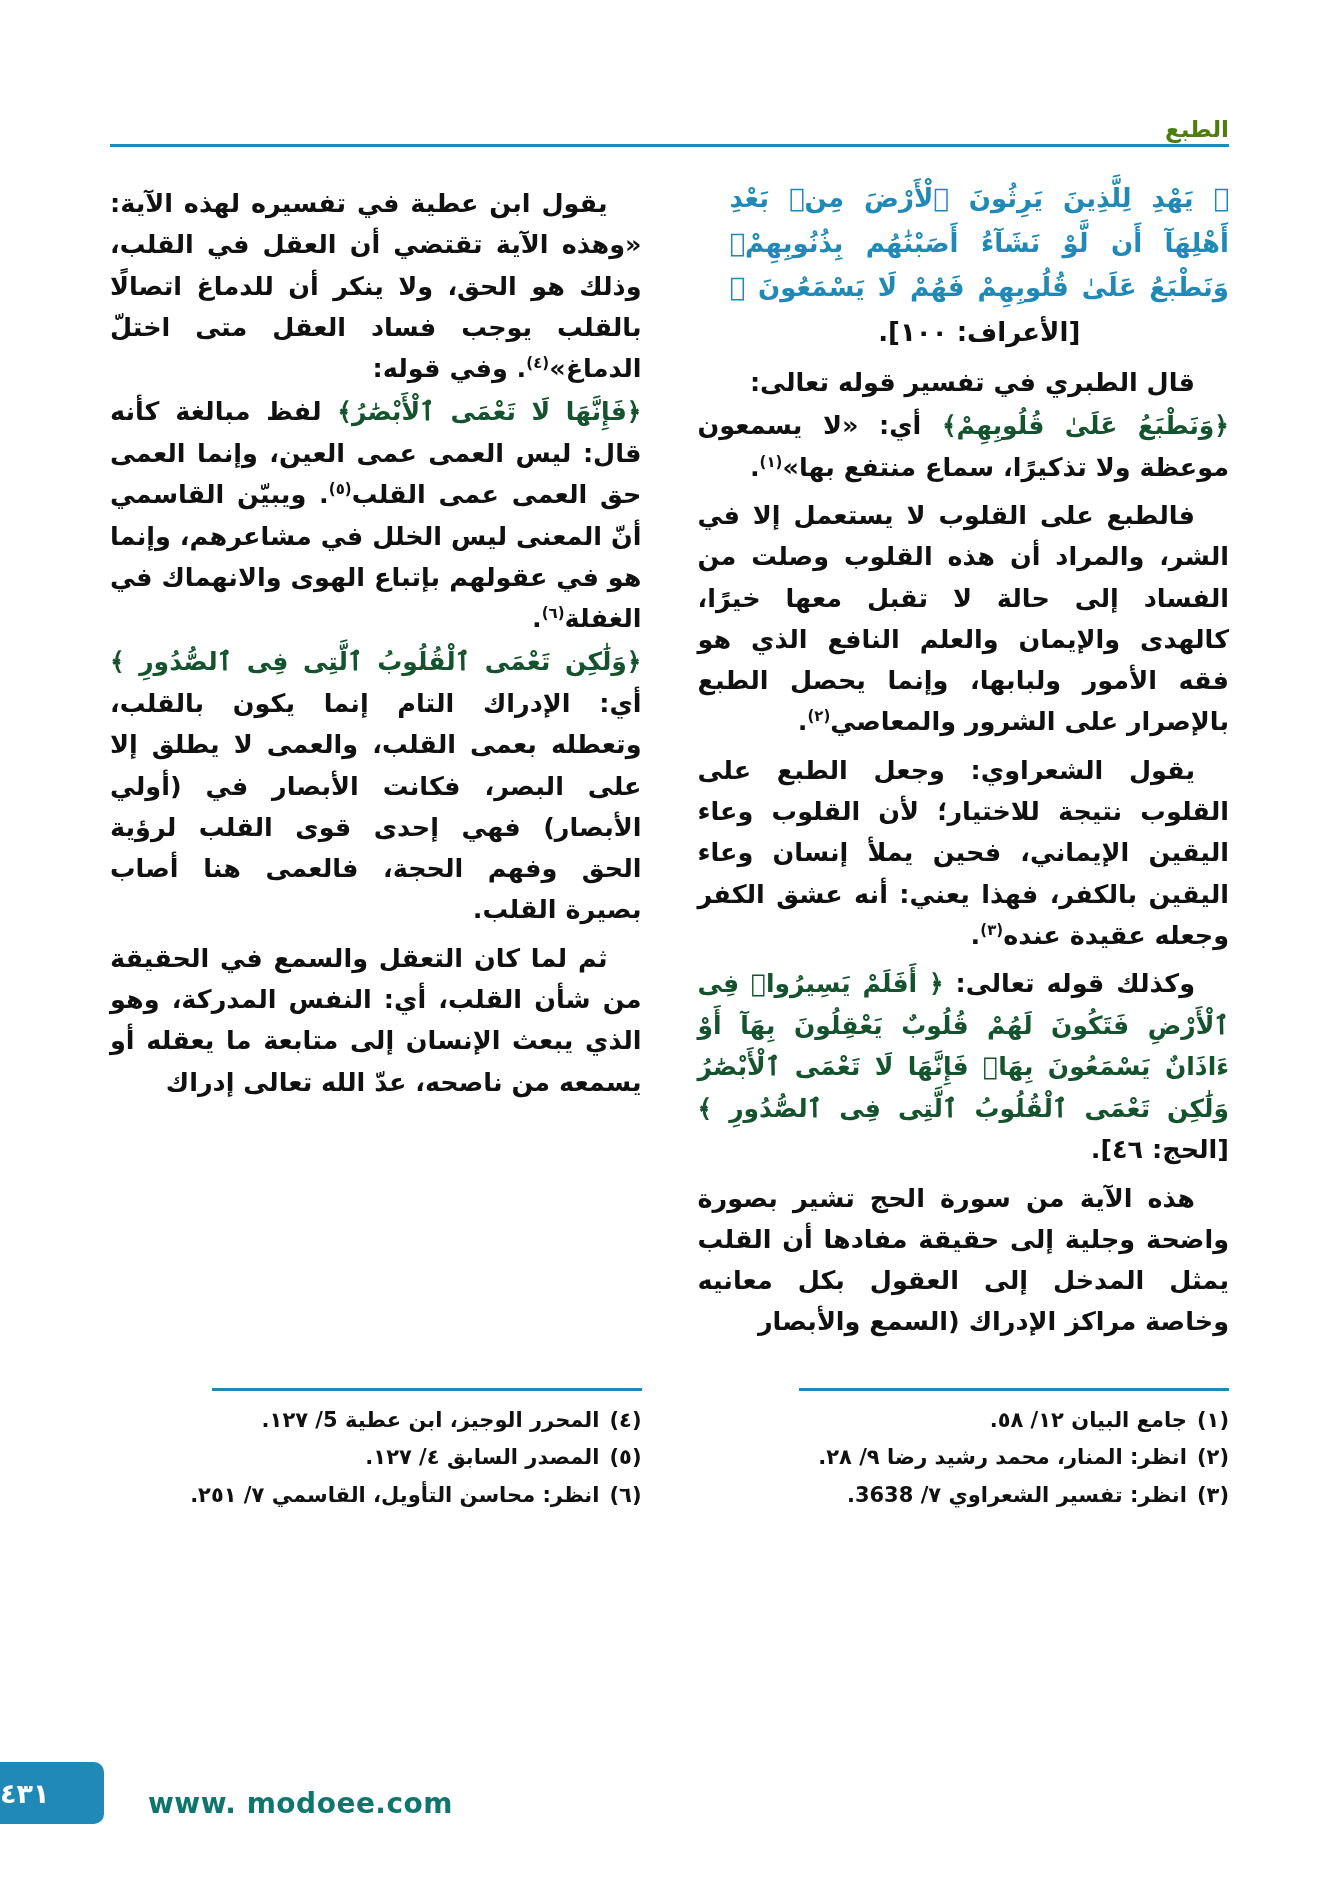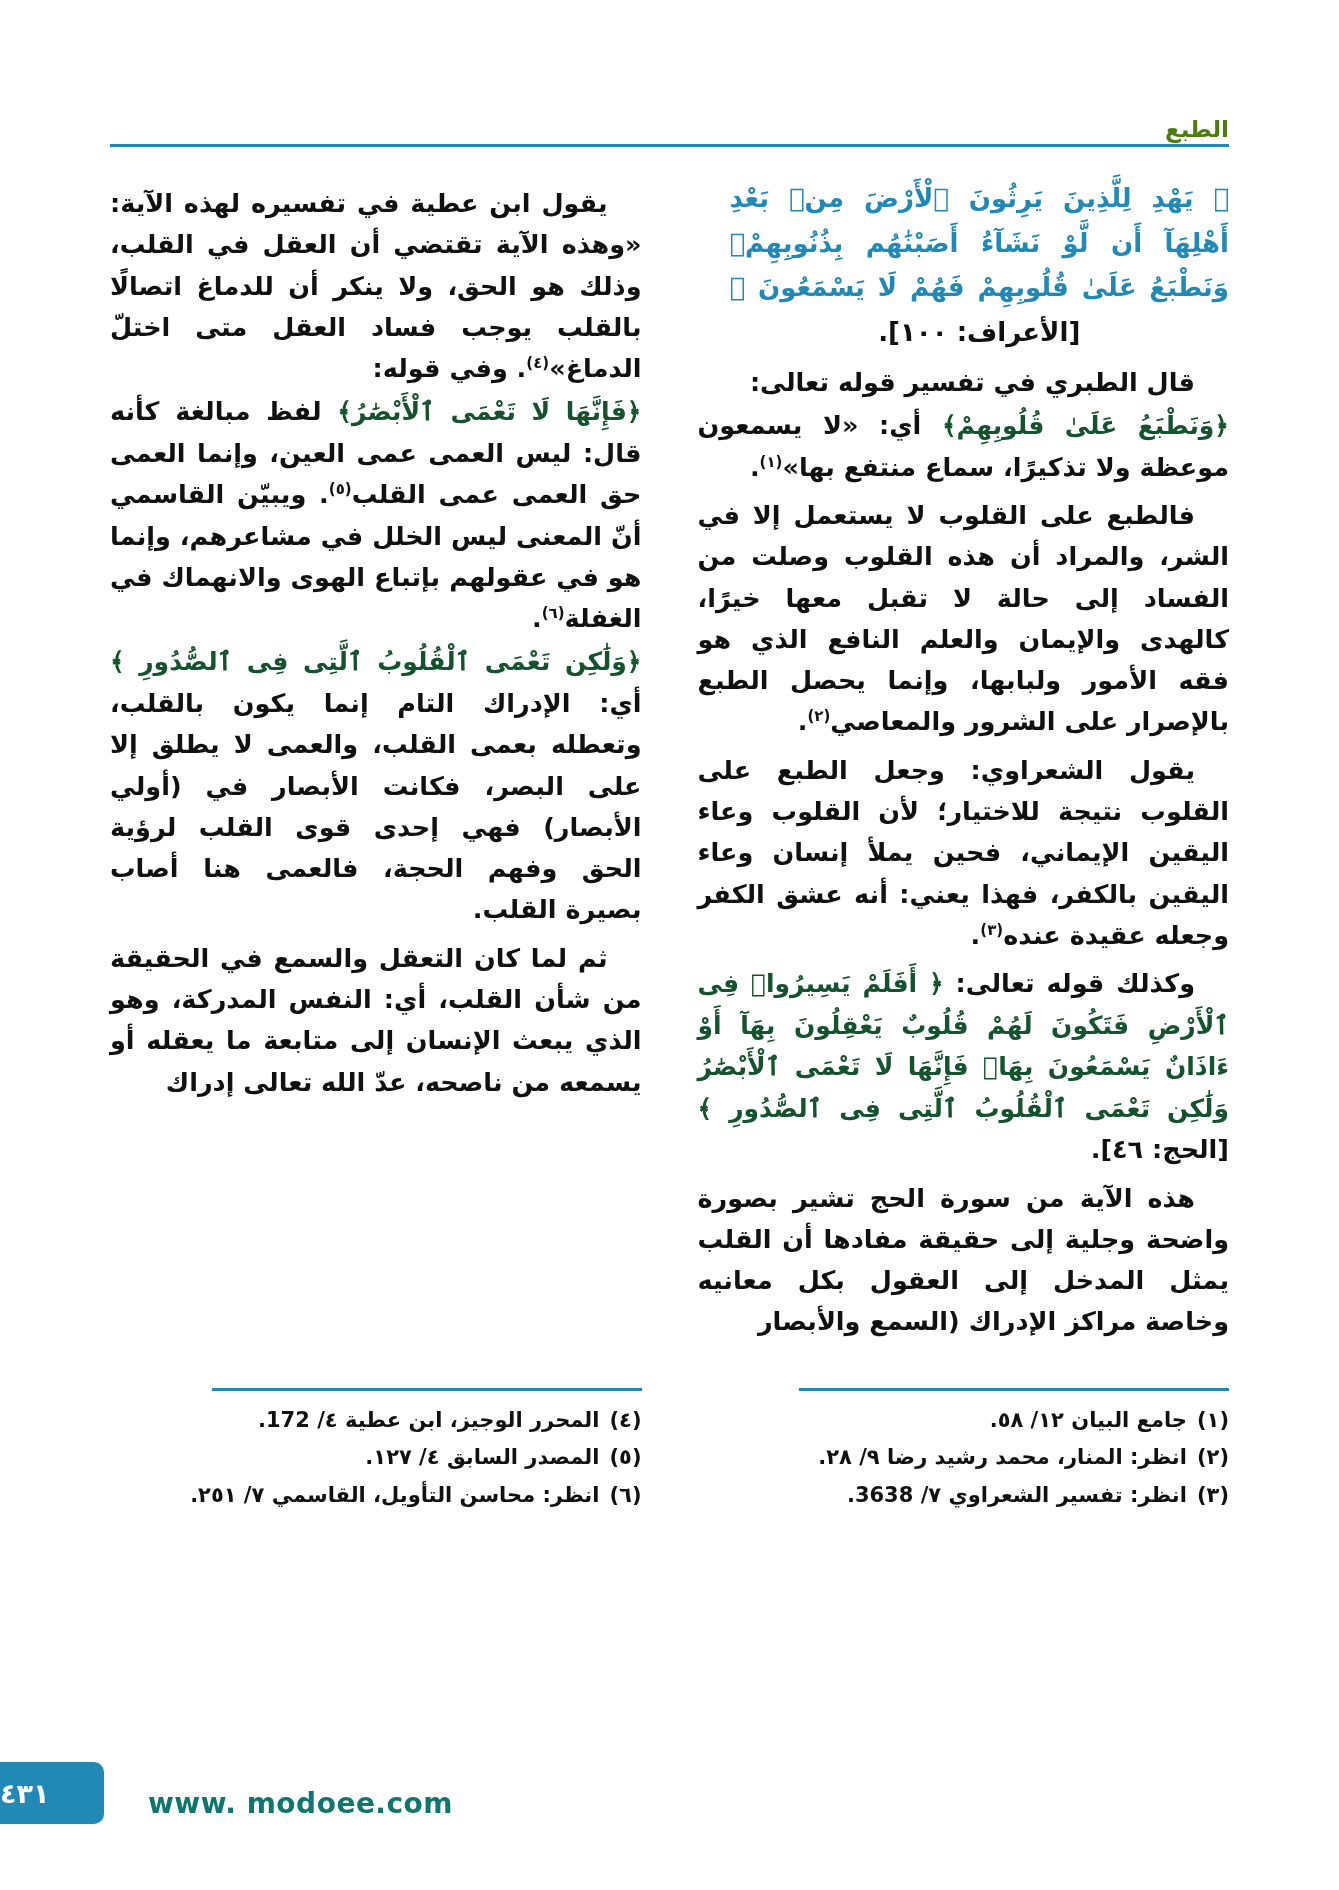--- a/index.html
+++ b/index.html
@@ -210,21 +210,21 @@
 
     <div class="fn-col">
       <div class="fn-rule"></div>
       <div class="fn-line"><span class="fn-num">(١)</span><span>جامع البيان ١٢/ ٥٨.</span></div>
       <div class="fn-line"><span class="fn-num">(٢)</span><span>انظر: المنار، محمد رشيد رضا ٩/ ٢٨.</span></div>
       <div class="fn-line"><span class="fn-num">(٣)</span><span>انظر: تفسير الشعراوي ٧/ 3638.</span></div>
     </div>
 
     <div class="fn-col">
       <div class="fn-rule"></div>
-      <div class="fn-line"><span class="fn-num">(٤)</span><span>المحرر الوجيز، ابن عطية ٤/ 172.</span></div>
+      <div class="fn-line"><span class="fn-num">(٤)</span><span>المحرر الوجيز، ابن عطية 5/ ١٢٧.</span></div>
       <div class="fn-line"><span class="fn-num">(٥)</span><span>المصدر السابق ٤/ ١٢٧.</span></div>
       <div class="fn-line"><span class="fn-num">(٦)</span><span>انظر: محاسن التأويل، القاسمي ٧/ ٢٥١.</span></div>
     </div>
   </div>
 
   <div class="footer">
     <div class="page-tab">
       <span class="page-num">٤٣١</span>
     </div>
     <div class="site">www. modoee.com</div>

